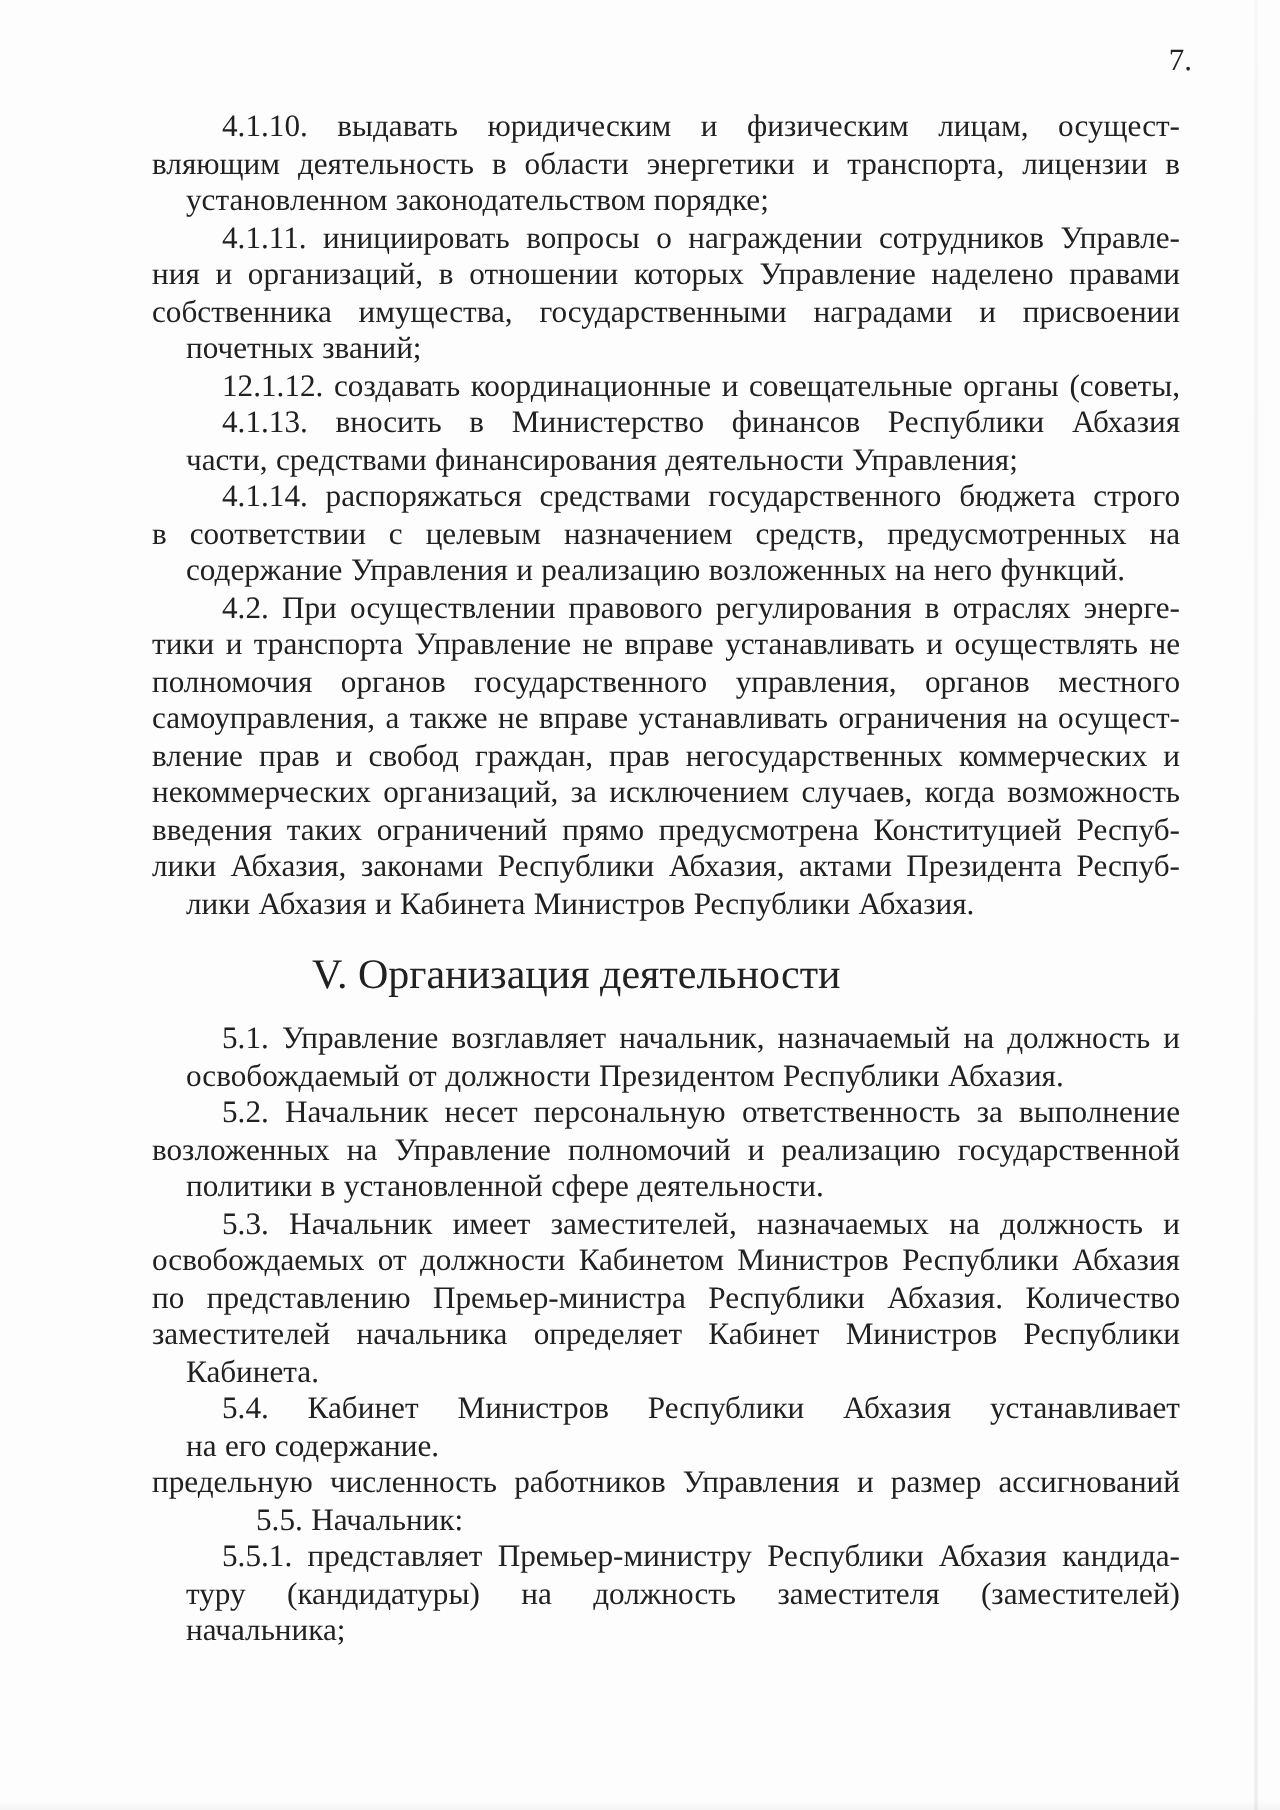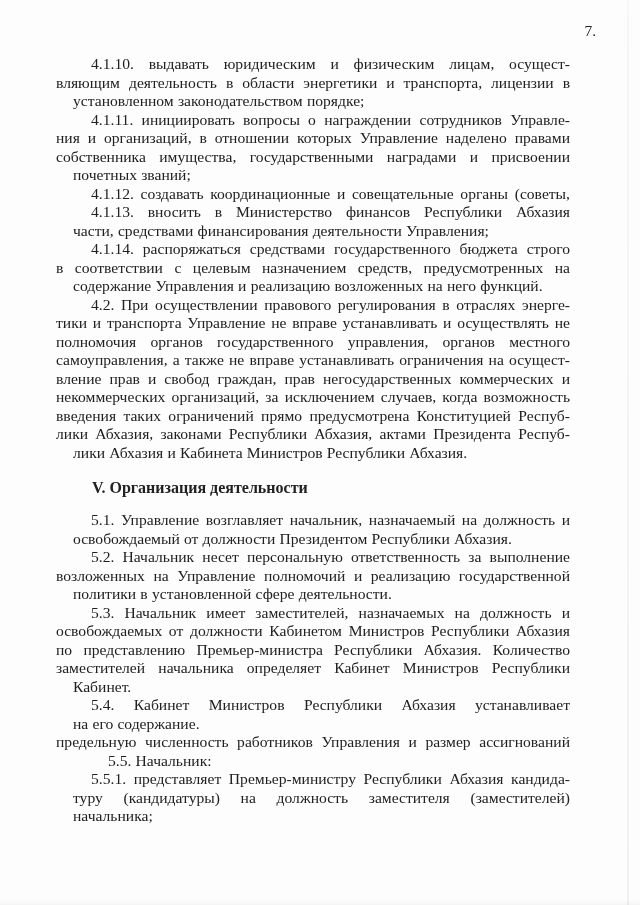--- a/index.html
+++ b/index.html
@@ -20,21 +20,21 @@
     position: absolute;
     top: 21px;
     left: 556px;
     width: 40px;
     text-align: right;
     font-size: 15.5px;
     line-height: 19px;
   }
   .content {
     position: absolute;
-    left: 56px;
+    left: 76px;
     top: 55px;
     width: 514px;
     font-size: 15.6px;
     line-height: 18.5px;
   }
   .para {
     margin: 0;
     padding: 0;
   }
   .line {
@@ -44,23 +44,23 @@
     word-spacing: 0.02em;
   }
   .line.last {
     text-align-last: left;
     margin-left: 17px;
   }
   .line.first {
     text-indent: 35px;
   }
   .heading {
-    margin: 16px 0 14px 36px;
-    font-weight: bold;
-    font-size: 16px;
+    margin: 16px 0 14px 80px;
+    font-weight: normal;
+    font-size: 21px;
     line-height: 19px;
   }
   
   .edge-line {
     position: absolute;
     top: 0;
     right: 11px;
     width: 2px;
     height: 100%;
     background: linear-gradient(to bottom, #f3f3f3 0%, #ececec 60%, #e9e9e9 100%);
@@ -87,21 +87,21 @@
         <div class="line">вляющим деятельность в области энергетики и транспорта, лицензии в</div>
         <div class="line last">установленном законодательством порядке;</div>
       </div>
       <div class="para">
         <div class="line first">4.1.11. инициировать вопросы о награждении сотрудников Управле-</div>
         <div class="line">ния и организаций, в отношении которых Управление наделено правами</div>
         <div class="line">собственника имущества, государственными наградами и присвоении</div>
         <div class="line last">почетных званий;</div>
       </div>
       <div class="para">
-        <div class="line first">4.1.12. создавать координационные и совещательные органы (советы,</div>
+        <div class="line first">12.1.12. создавать координационные и совещательные органы (советы,</div>
       </div>
       <div class="para">
         <div class="line first">4.1.13. вносить в Министерство финансов Республики Абхазия</div>
         <div class="line last">части, средствами финансирования деятельности Управления;</div>
       </div>
       <div class="para">
         <div class="line first">4.1.14. распоряжаться средствами государственного бюджета строго</div>
         <div class="line">в соответствии с целевым назначением средств, предусмотренных на</div>
         <div class="line last">содержание Управления и реализацию возложенных на него функций.</div>
       </div>
@@ -124,21 +124,21 @@
       <div class="para">
         <div class="line first">5.2. Начальник несет персональную ответственность за выполнение</div>
         <div class="line">возложенных на Управление полномочий и реализацию государственной</div>
         <div class="line last">политики в установленной сфере деятельности.</div>
       </div>
       <div class="para">
         <div class="line first">5.3. Начальник имеет заместителей, назначаемых на должность и</div>
         <div class="line">освобождаемых от должности Кабинетом Министров Республики Абхазия</div>
         <div class="line">по представлению Премьер-министра Республики Абхазия. Количество</div>
         <div class="line">заместителей начальника определяет Кабинет Министров Республики</div>
-        <div class="line last">Кабинет.</div>
+        <div class="line last">Кабинета.</div>
       </div>
       <div class="para">
         <div class="line first">5.4. Кабинет Министров Республики Абхазия устанавливает</div>
         <div class="line last">на его содержание.</div>
         <div class="line">предельную численность работников Управления и размер ассигнований</div>
       </div>
       <div class="para">
         <div class="line first last">5.5. Начальник:</div>
       </div>
       <div class="para">

